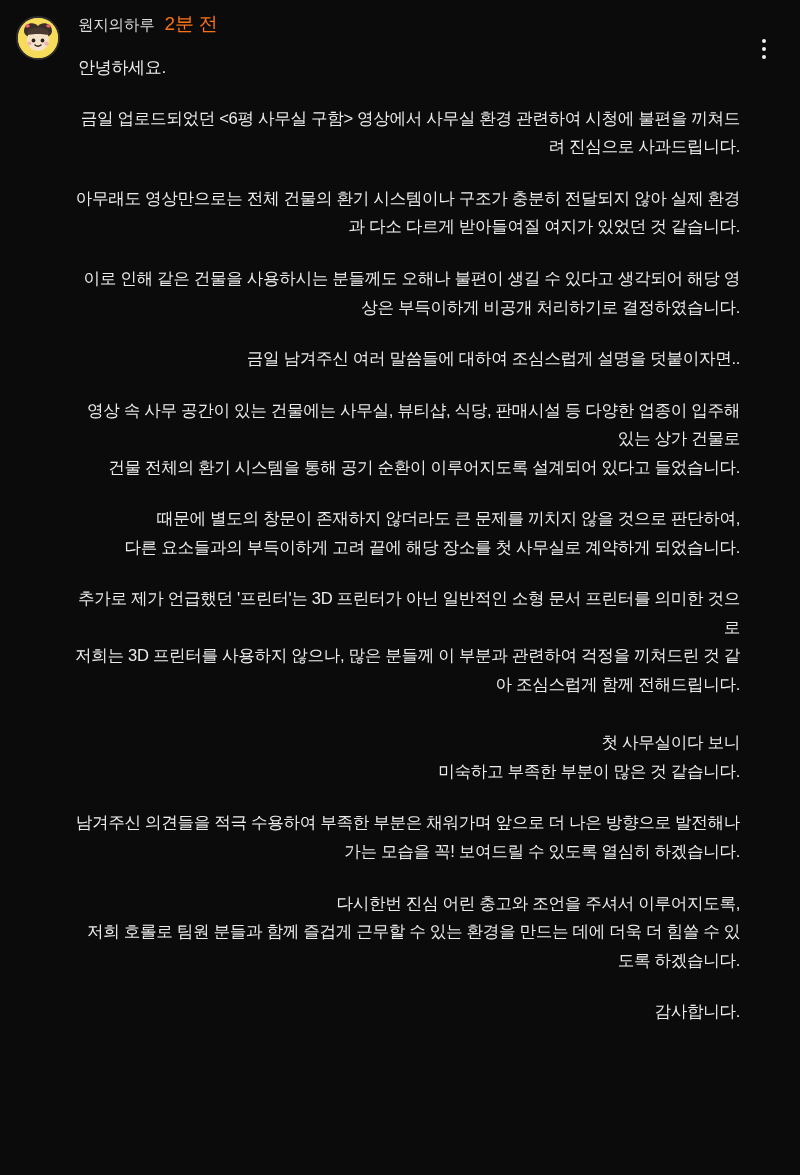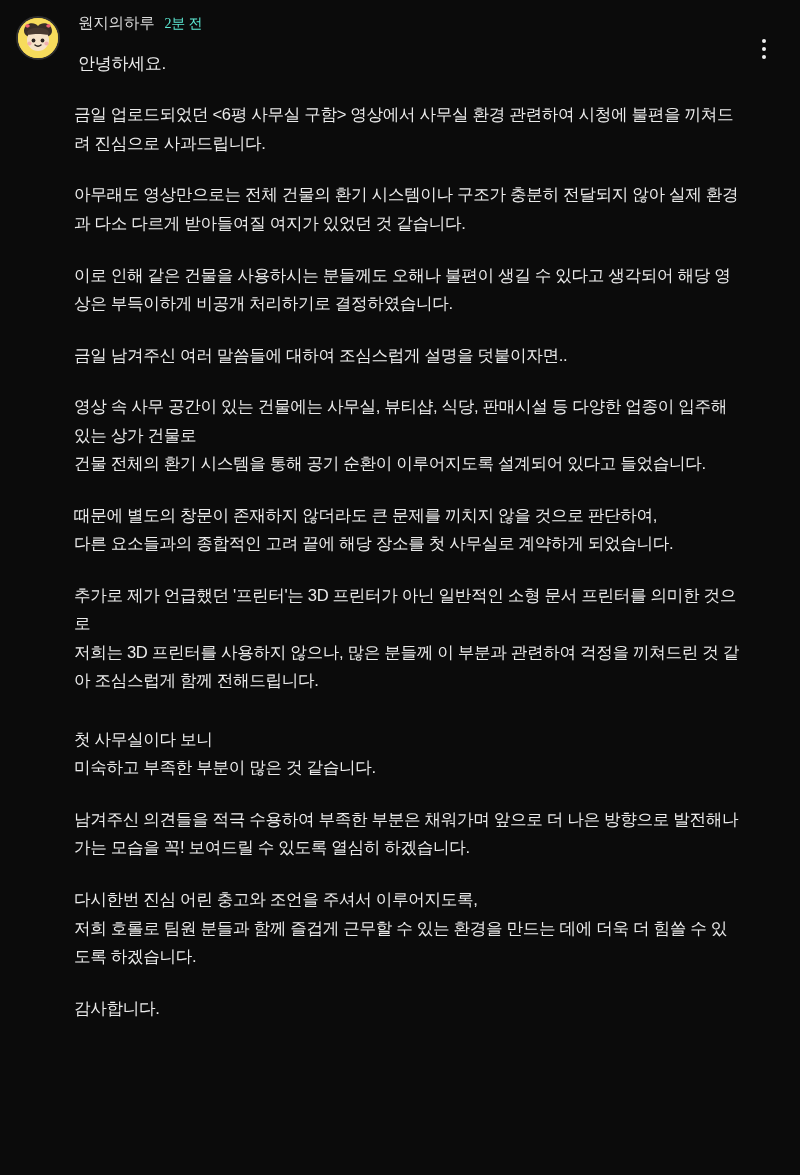--- a/index.html
+++ b/index.html
@@ -59,24 +59,23 @@
   }
 
   .author {
     font-size: 15.5px;
     color: #dcdcdc;
     font-weight: 400;
     letter-spacing: -0.2px;
   }
 
   .timestamp {
-    font-size: 14px;
-    color: #5eead4;
+    font-size: 19px;
+    color: #f97316;
     letter-spacing: -0.2px;
-    font-family: Liberation Serif, serif;
   }
 
   .greeting {
     margin-top: 21px;
     font-size: 17px;
     color: #ececec;
     letter-spacing: -0.3px;
   }
 
   .more-button {
@@ -97,20 +96,21 @@
     width: 4px;
     height: 4px;
     border-radius: 50%;
     background: #f0f0f0;
   }
 
   .body-text {
     margin-left: 58px;
     margin-top: 26px;
     padding-right: 44px;
+    text-align: right;
   }
 
   .para {
     font-size: 16.6px;
     line-height: 1.72;
     color: #ececec;
     letter-spacing: -0.35px;
     margin: 0 0 23px 0;
     white-space: pre-wrap;
     word-break: break-word;
@@ -161,21 +161,21 @@
   </div>
 
   <div class="body-text">
     <p class="para">금일 업로드되었던 &lt;6평 사무실 구함&gt; 영상에서 사무실 환경 관련하여 시청에 불편을 끼쳐드려 진심으로 사과드립니다.</p>
     <p class="para">아무래도 영상만으로는 전체 건물의 환기 시스템이나 구조가 충분히 전달되지 않아 실제 환경과 다소 다르게 받아들여질 여지가 있었던 것 같습니다.</p>
     <p class="para">이로 인해 같은 건물을 사용하시는 분들께도 오해나 불편이 생길 수 있다고 생각되어 해당 영상은 부득이하게 비공개 처리하기로 결정하였습니다.</p>
     <p class="para">금일 남겨주신 여러 말씀들에 대하여 조심스럽게 설명을 덧붙이자면..</p>
     <p class="para">영상 속 사무 공간이 있는 건물에는 사무실, 뷰티샵, 식당, 판매시설 등 다양한 업종이 입주해 있는 상가 건물로
 건물 전체의 환기 시스템을 통해 공기 순환이 이루어지도록 설계되어 있다고 들었습니다.</p>
     <p class="para">때문에 별도의 창문이 존재하지 않더라도 큰 문제를 끼치지 않을 것으로 판단하여,
-다른 요소들과의 종합적인 고려 끝에 해당 장소를 첫 사무실로 계약하게 되었습니다.</p>
+다른 요소들과의 부득이하게 고려 끝에 해당 장소를 첫 사무실로 계약하게 되었습니다.</p>
     <p class="para spacer-after">추가로 제가 언급했던 '프린터'는 3D 프린터가 아닌 일반적인 소형 문서 프린터를 의미한 것으로
 저희는 3D 프린터를 사용하지 않으나, 많은 분들께 이 부분과 관련하여 걱정을 끼쳐드린 것 같아 조심스럽게 함께 전해드립니다.</p>
     <p class="para">첫 사무실이다 보니
 미숙하고 부족한 부분이 많은 것 같습니다.</p>
     <p class="para">남겨주신 의견들을 적극 수용하여 부족한 부분은 채워가며 앞으로 더 나은 방향으로 발전해나가는 모습을 꼭! 보여드릴 수 있도록 열심히 하겠습니다.</p>
     <p class="para">다시한번 진심 어린 충고와 조언을 주셔서 이루어지도록,
 저희 호롤로 팀원 분들과 함께 즐겁게 근무할 수 있는 환경을 만드는 데에 더욱 더 힘쓸 수 있도록 하겠습니다.</p>
     <p class="para">감사합니다.</p>
   </div>
 

